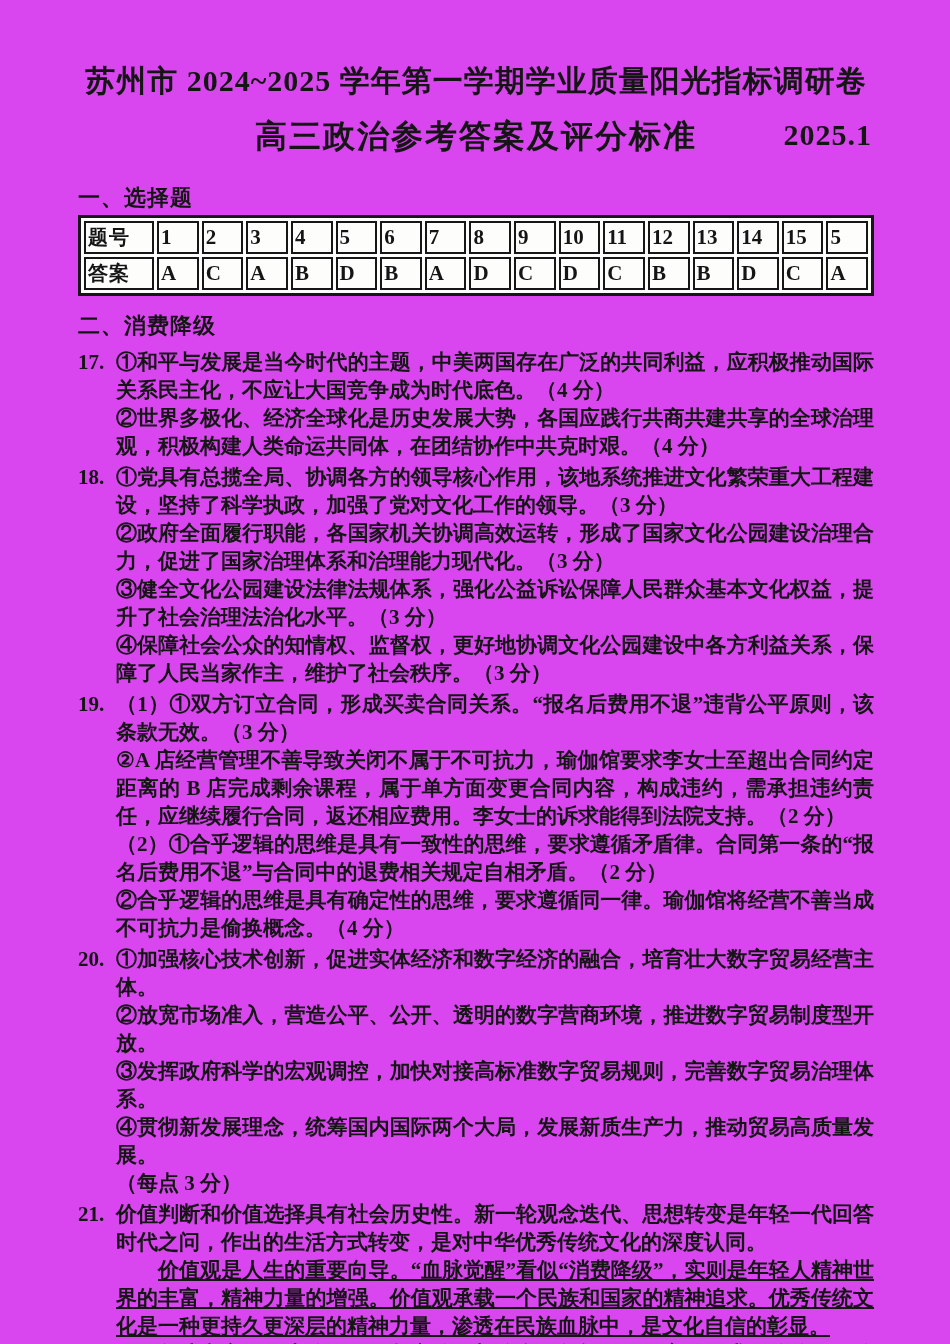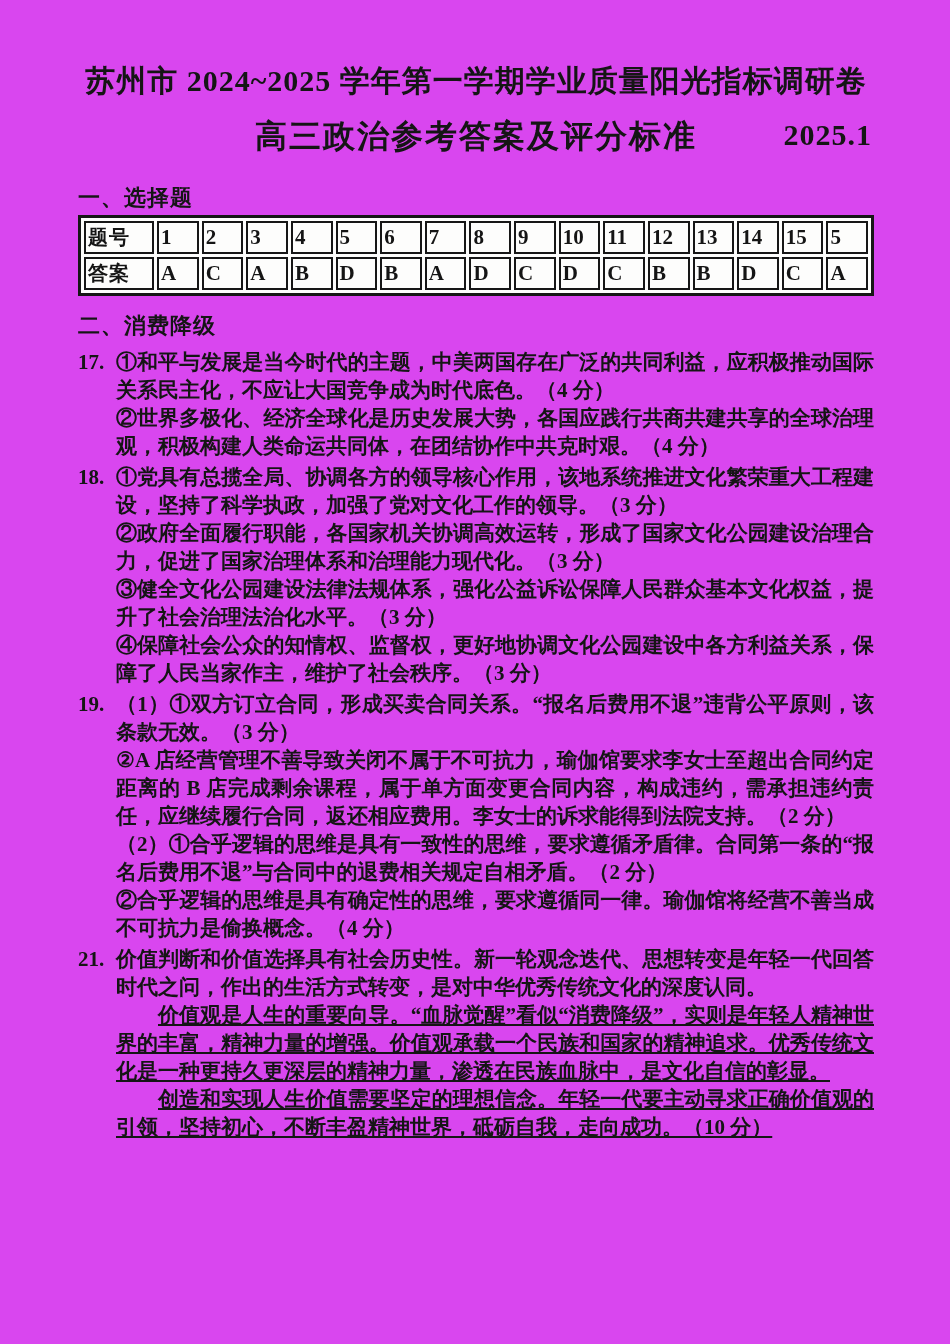--- a/index.html
+++ b/index.html
@@ -182,20 +182,30 @@
       <div class="question">
         <div class="qnum">19.</div>
         <div class="qbody">
           <p>（1）①双方订立合同，形成买卖合同关系。“报名后费用不退”违背公平原则，该条款无效。（3 分）</p>
           <p>②A 店经营管理不善导致关闭不属于不可抗力，瑜伽馆要求李女士至超出合同约定距离的 B 店完成剩余课程，属于单方面变更合同内容，构成违约，需承担违约责任，应继续履行合同，返还相应费用。李女士的诉求能得到法院支持。（2 分）</p>
           <p>（2）①合乎逻辑的思维是具有一致性的思维，要求遵循矛盾律。合同第一条的“报名后费用不退”与合同中的退费相关规定自相矛盾。（2 分）</p>
           <p>②合乎逻辑的思维是具有确定性的思维，要求遵循同一律。瑜伽馆将经营不善当成不可抗力是偷换概念。（4 分）</p>
         </div>
       </div>
       <div class="question">
+        <div class="qnum">20.</div>
+        <div class="qbody">
+          <p>①加强核心技术创新，促进实体经济和数字经济的融合，培育壮大数字贸易经营主体。</p>
+          <p>②放宽市场准入，营造公平、公开、透明的数字营商环境，推进数字贸易制度型开放。</p>
+          <p>③发挥政府科学的宏观调控，加快对接高标准数字贸易规则，完善数字贸易治理体系。</p>
+          <p>④贯彻新发展理念，统筹国内国际两个大局，发展新质生产力，推动贸易高质量发展。</p>
+          <p>（每点 3 分）</p>
+        </div>
+      </div>
+      <div class="question">
         <div class="qnum">21.</div>
         <div class="qbody">
           <p>价值判断和价值选择具有社会历史性。新一轮观念迭代、思想转变是年轻一代回答时代之问，作出的生活方式转变，是对中华优秀传统文化的深度认同。</p>
           <p class="indent">价值观是人生的重要向导。“血脉觉醒”看似“消费降级”，实则是年轻人精神世界的丰富，精神力量的增强。价值观承载一个民族和国家的精神追求。优秀传统文化是一种更持久更深层的精神力量，渗透在民族血脉中，是文化自信的彰显。</p>
           <p class="indent">创造和实现人生价值需要坚定的理想信念。年轻一代要主动寻求正确价值观的引领，坚持初心，不断丰盈精神世界，砥砺自我，走向成功。（10 分）</p>
         </div>
       </div>
     </div>
 
 </div>

